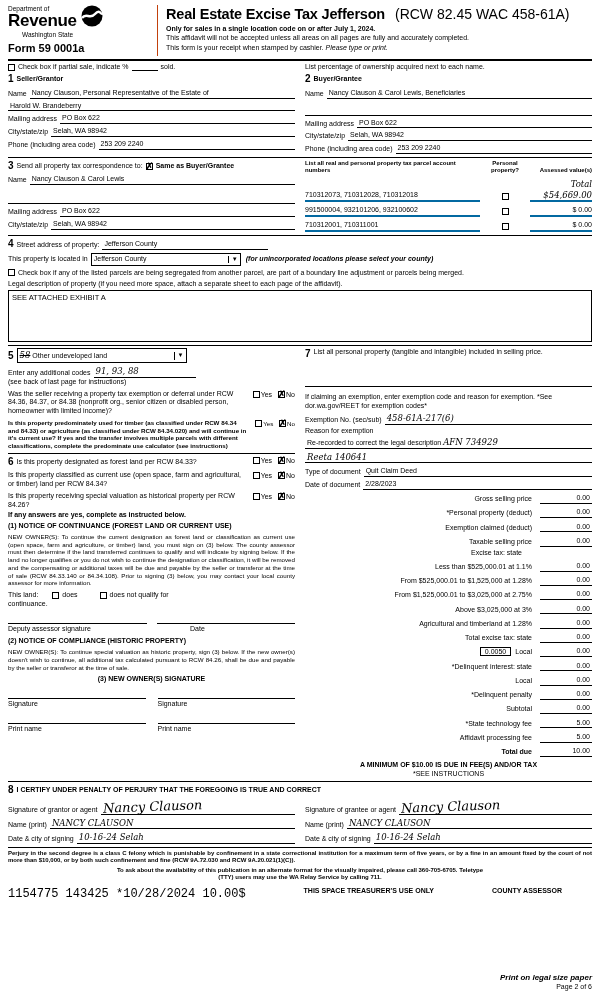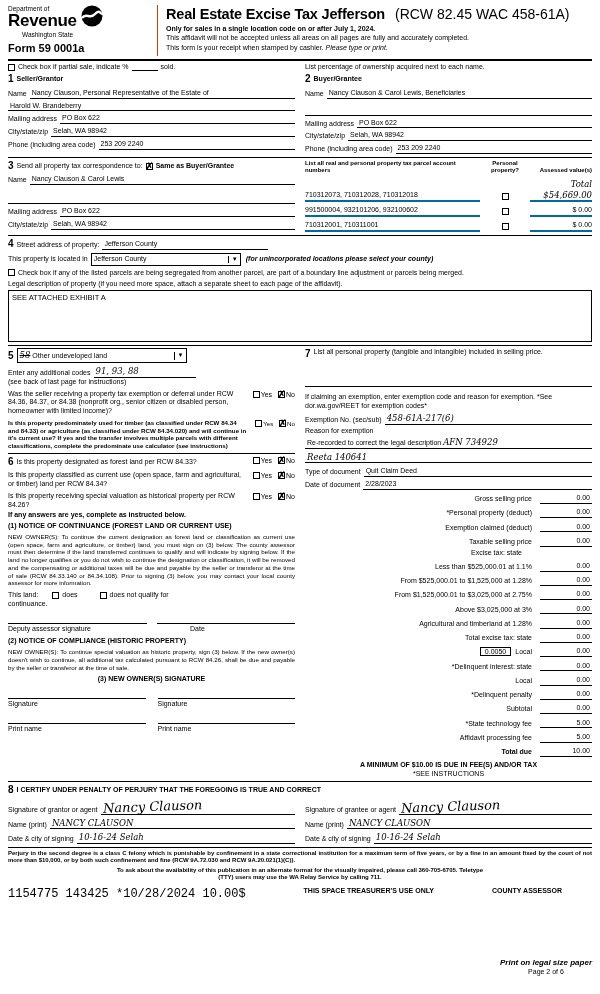--- a/index.html
+++ b/index.html
@@ -48,21 +48,21 @@
   .mlab{flex:1;text-align:right;padding-right:8px}
   .mval{width:52px;border-bottom:1px solid #000;text-align:right;padding:0 2px}
   .ratebox{border:1px solid #000;padding:0 4px;margin-right:4px}
   .qrow{display:flex;align-items:flex-start;margin-top:3px}
   .qtxt{flex:1;padding-right:4px}
   .yn{white-space:nowrap;padding-top:1px}
   .yn .cb{margin:0 1px 0 4px}
   
   .stamp{font-family:"Liberation Mono",monospace;font-size:12px}
   .foot-strip{display:flex;justify-content:space-between;align-items:flex-start;margin-top:5px}
-  .pagetag{position:absolute;right:8px;bottom:17px;text-align:center}
+  .pagetag{position:absolute;right:8px;bottom:2px;text-align:right}
   .mt2{margin-top:2px}.mt4{margin-top:4px}.mt6{margin-top:6px}
   .center{text-align:center}
 </style>
 </head>
 <body>
 
 <div class="page">
 
   <div class="hdr">
     <div class="hdr-left">

